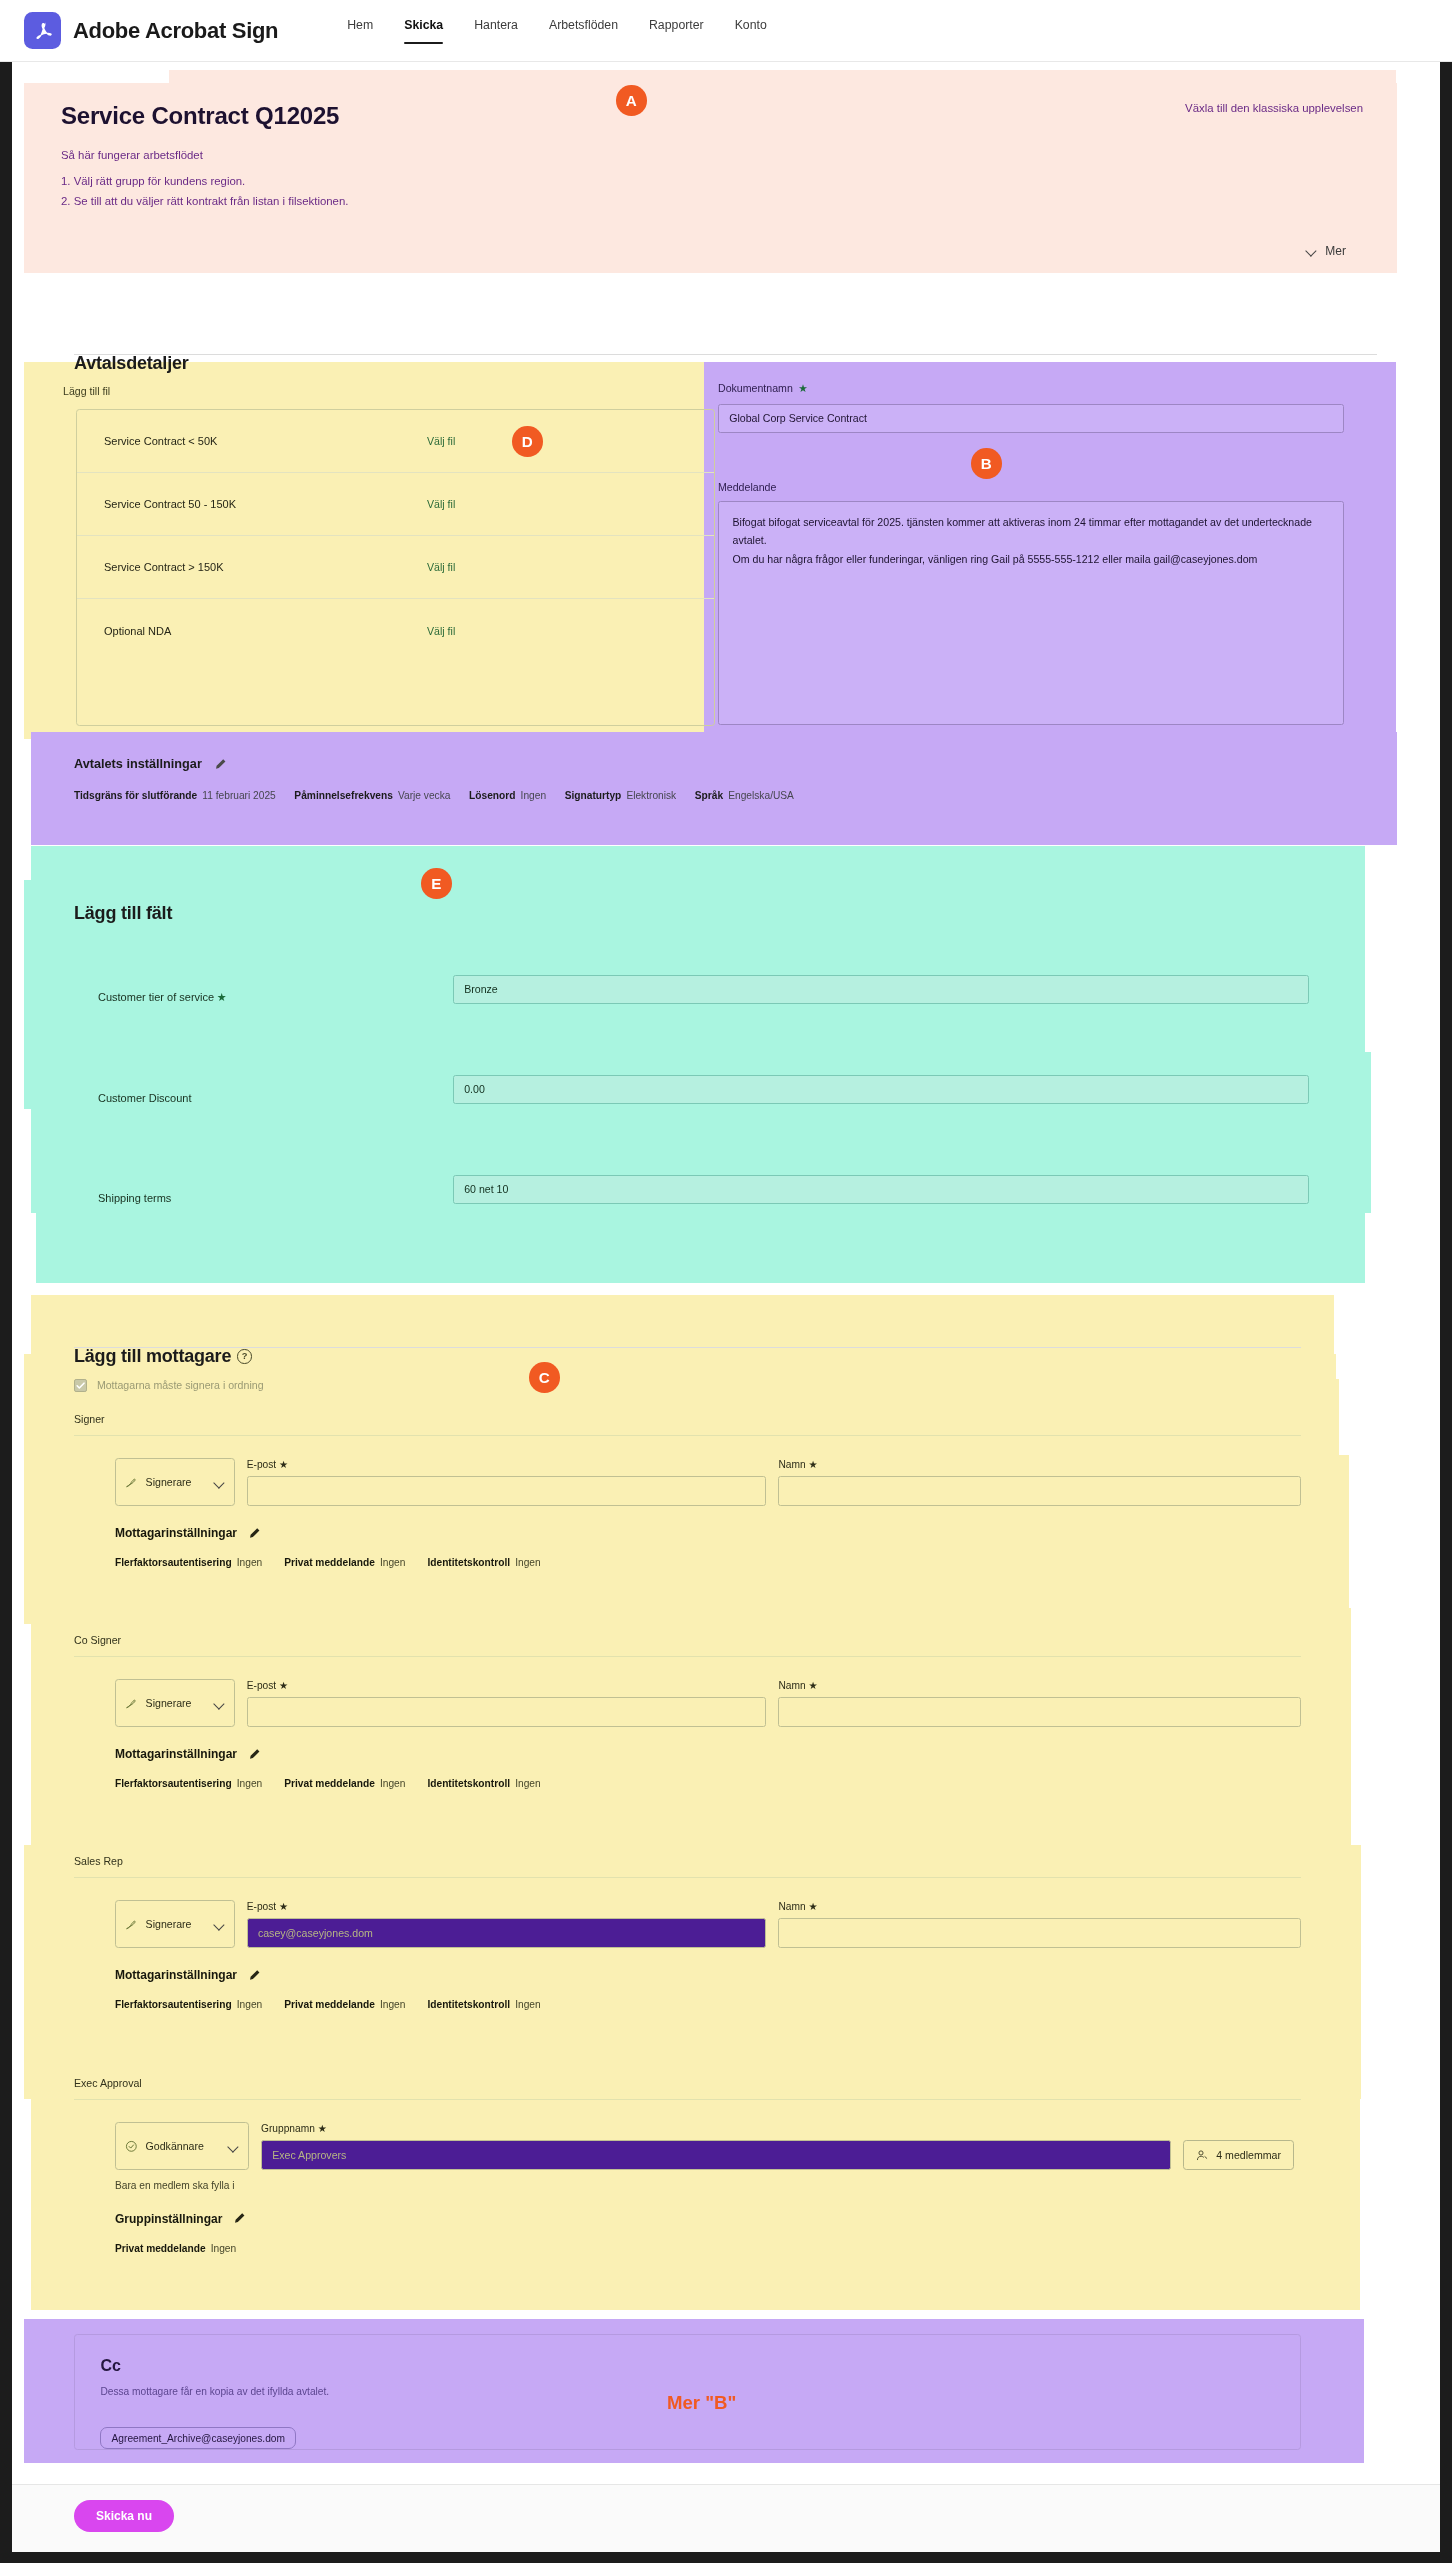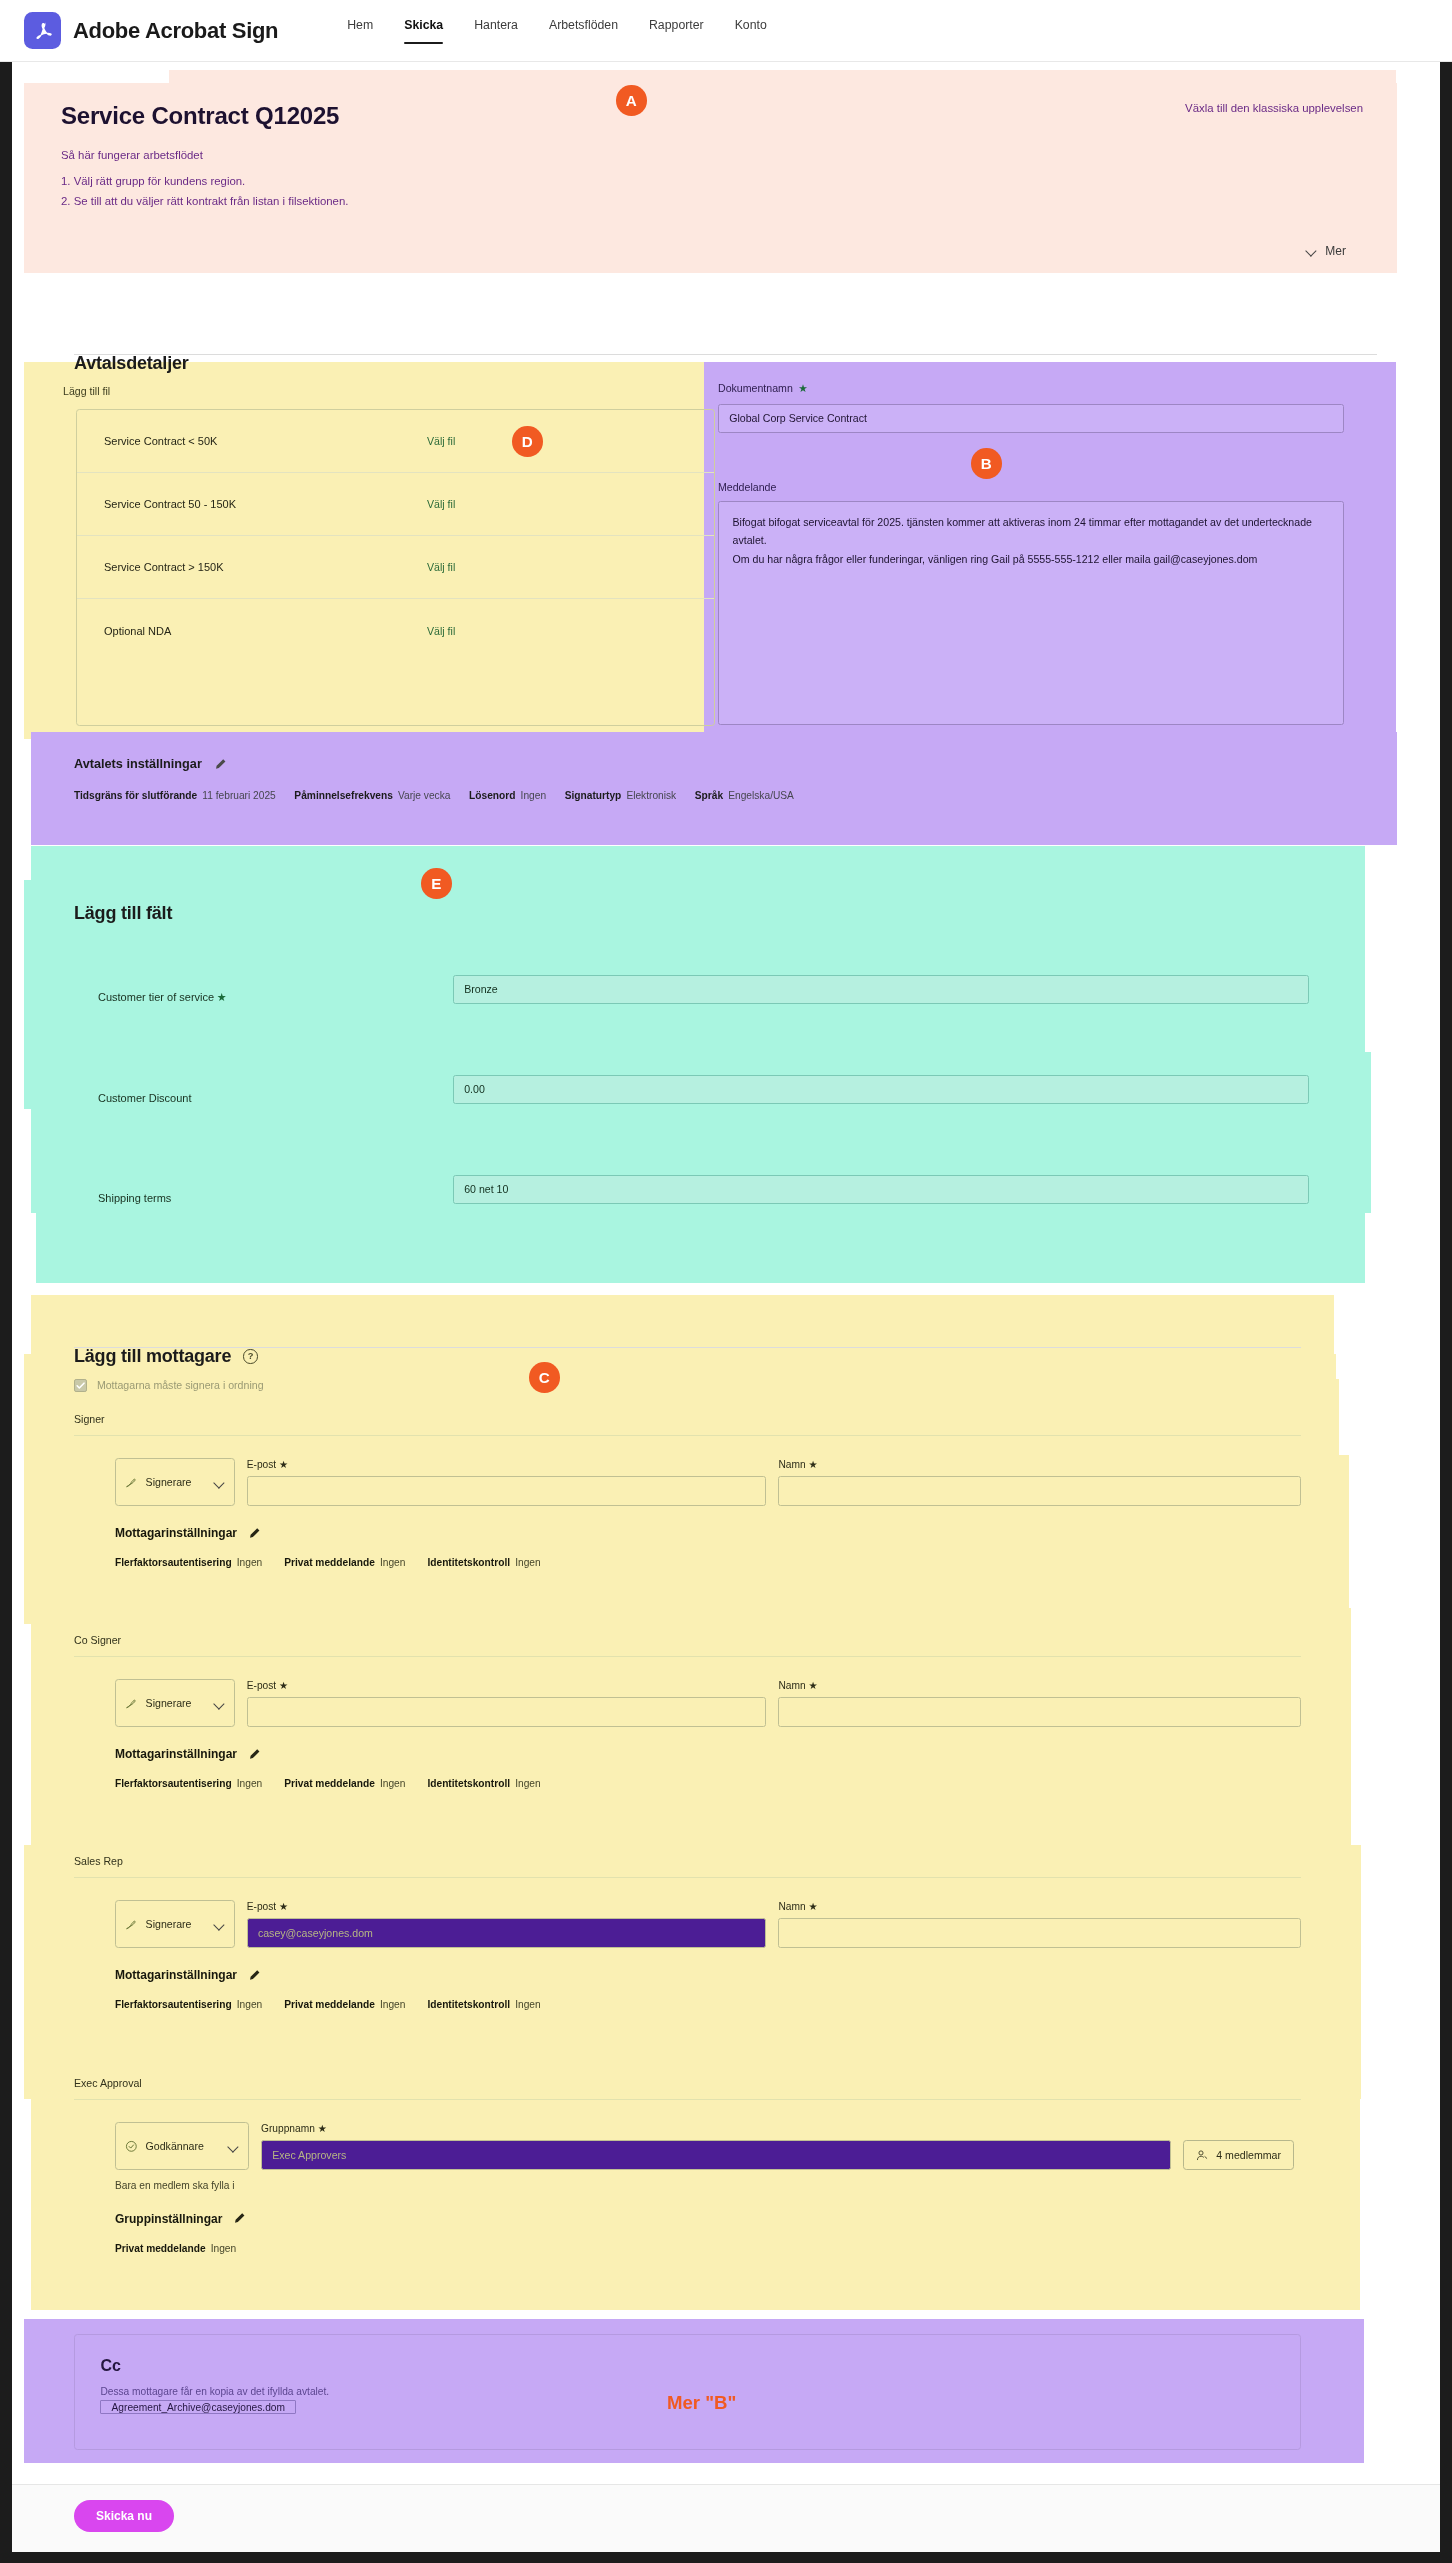--- a/index.html
+++ b/index.html
@@ -122,21 +122,21 @@
   .field-row { position:absolute; z-index:10; display:flex; align-items:flex-end; width: 1219px; }
   .field-label { width: 355px; font-size:11px; color:#17301f; }
   .req { color:#1b6b3a; margin-left:2.5px; }
   .field-input {
     flex: 1; max-width: 856px; height: 29px; background:#b6f0e0;
     border:0.8px solid #7bc9b6; border-radius:2.5px; padding: 0 10.2px;
     font-size:10.6px; color:#13301f; line-height:27px;
   }
 
   
-  .recip-head { position:absolute; left:74px; top:1313px; z-index:10; display:flex; align-items:center; gap:12px; }
+  .recip-head { position:absolute; left:74px; top:1313px; z-index:10; display:flex; align-items:center; gap:6px; }
   .qmark {
     width:14.4px; height:14.4px; border-radius:50%; border:1.2px solid #4a4a2a;
     display:inline-flex; align-items:center; justify-content:center;
     font-size:9.3px; font-weight:700; color:#4a4a2a;
   }
   .recip-rule { position:absolute; left:74px; top:1347px; width:1227px; z-index:10; }
 
   .order-check { position:absolute; left:74px; top:1379px; display:flex; align-items:center; gap:10.2px; z-index:10; }
   .cbox {
     width:12.7px; height:12.7px; border-radius:2.1px; background:#c9c9a8; border:0.8px solid #b0b08c;
@@ -176,22 +176,22 @@
   .hint { margin-top: 10.2px; padding-left: 41px; font-size:10.2px; color:#44442a; }
 
   
   .cc-card {
     position:absolute; left:74px; top:2334px; width:1227px; height: 116px;
     border:0.8px solid #b59ae0; border-radius:3.4px; padding: 22px 25.4px; z-index:10;
   }
   .cc-title { font-size:16px; font-weight:700; color:#241640; }
   .cc-sub { margin-top:11px; font-size:10.2px; color:#5c4690; }
   .cc-chip {
-    margin-top:3px; display:inline-flex; align-items:center; height:14px; padding:0 10.2px;
-    border:0.8px solid #8f77c4; border-radius:1px; font-size:10.2px; color:#241640;
+    margin-top:30px; display:inline-flex; align-items:center; height:22px; padding:0 10.2px;
+    border:0.8px solid #8f77c4; border-radius:7px; font-size:10.2px; color:#241640;
   }
   .mer-b {
     position:absolute; left:592px; top:57px; font-size:18.6px; font-weight:700; color:#f15a22;
   }
 
   
   .footer {
     position:absolute; left:0; top:2484px; width:1452px; height: 68px;
     background:#fafafa; border-top:0.8px solid #e6e6e6; z-index:12;
   }

